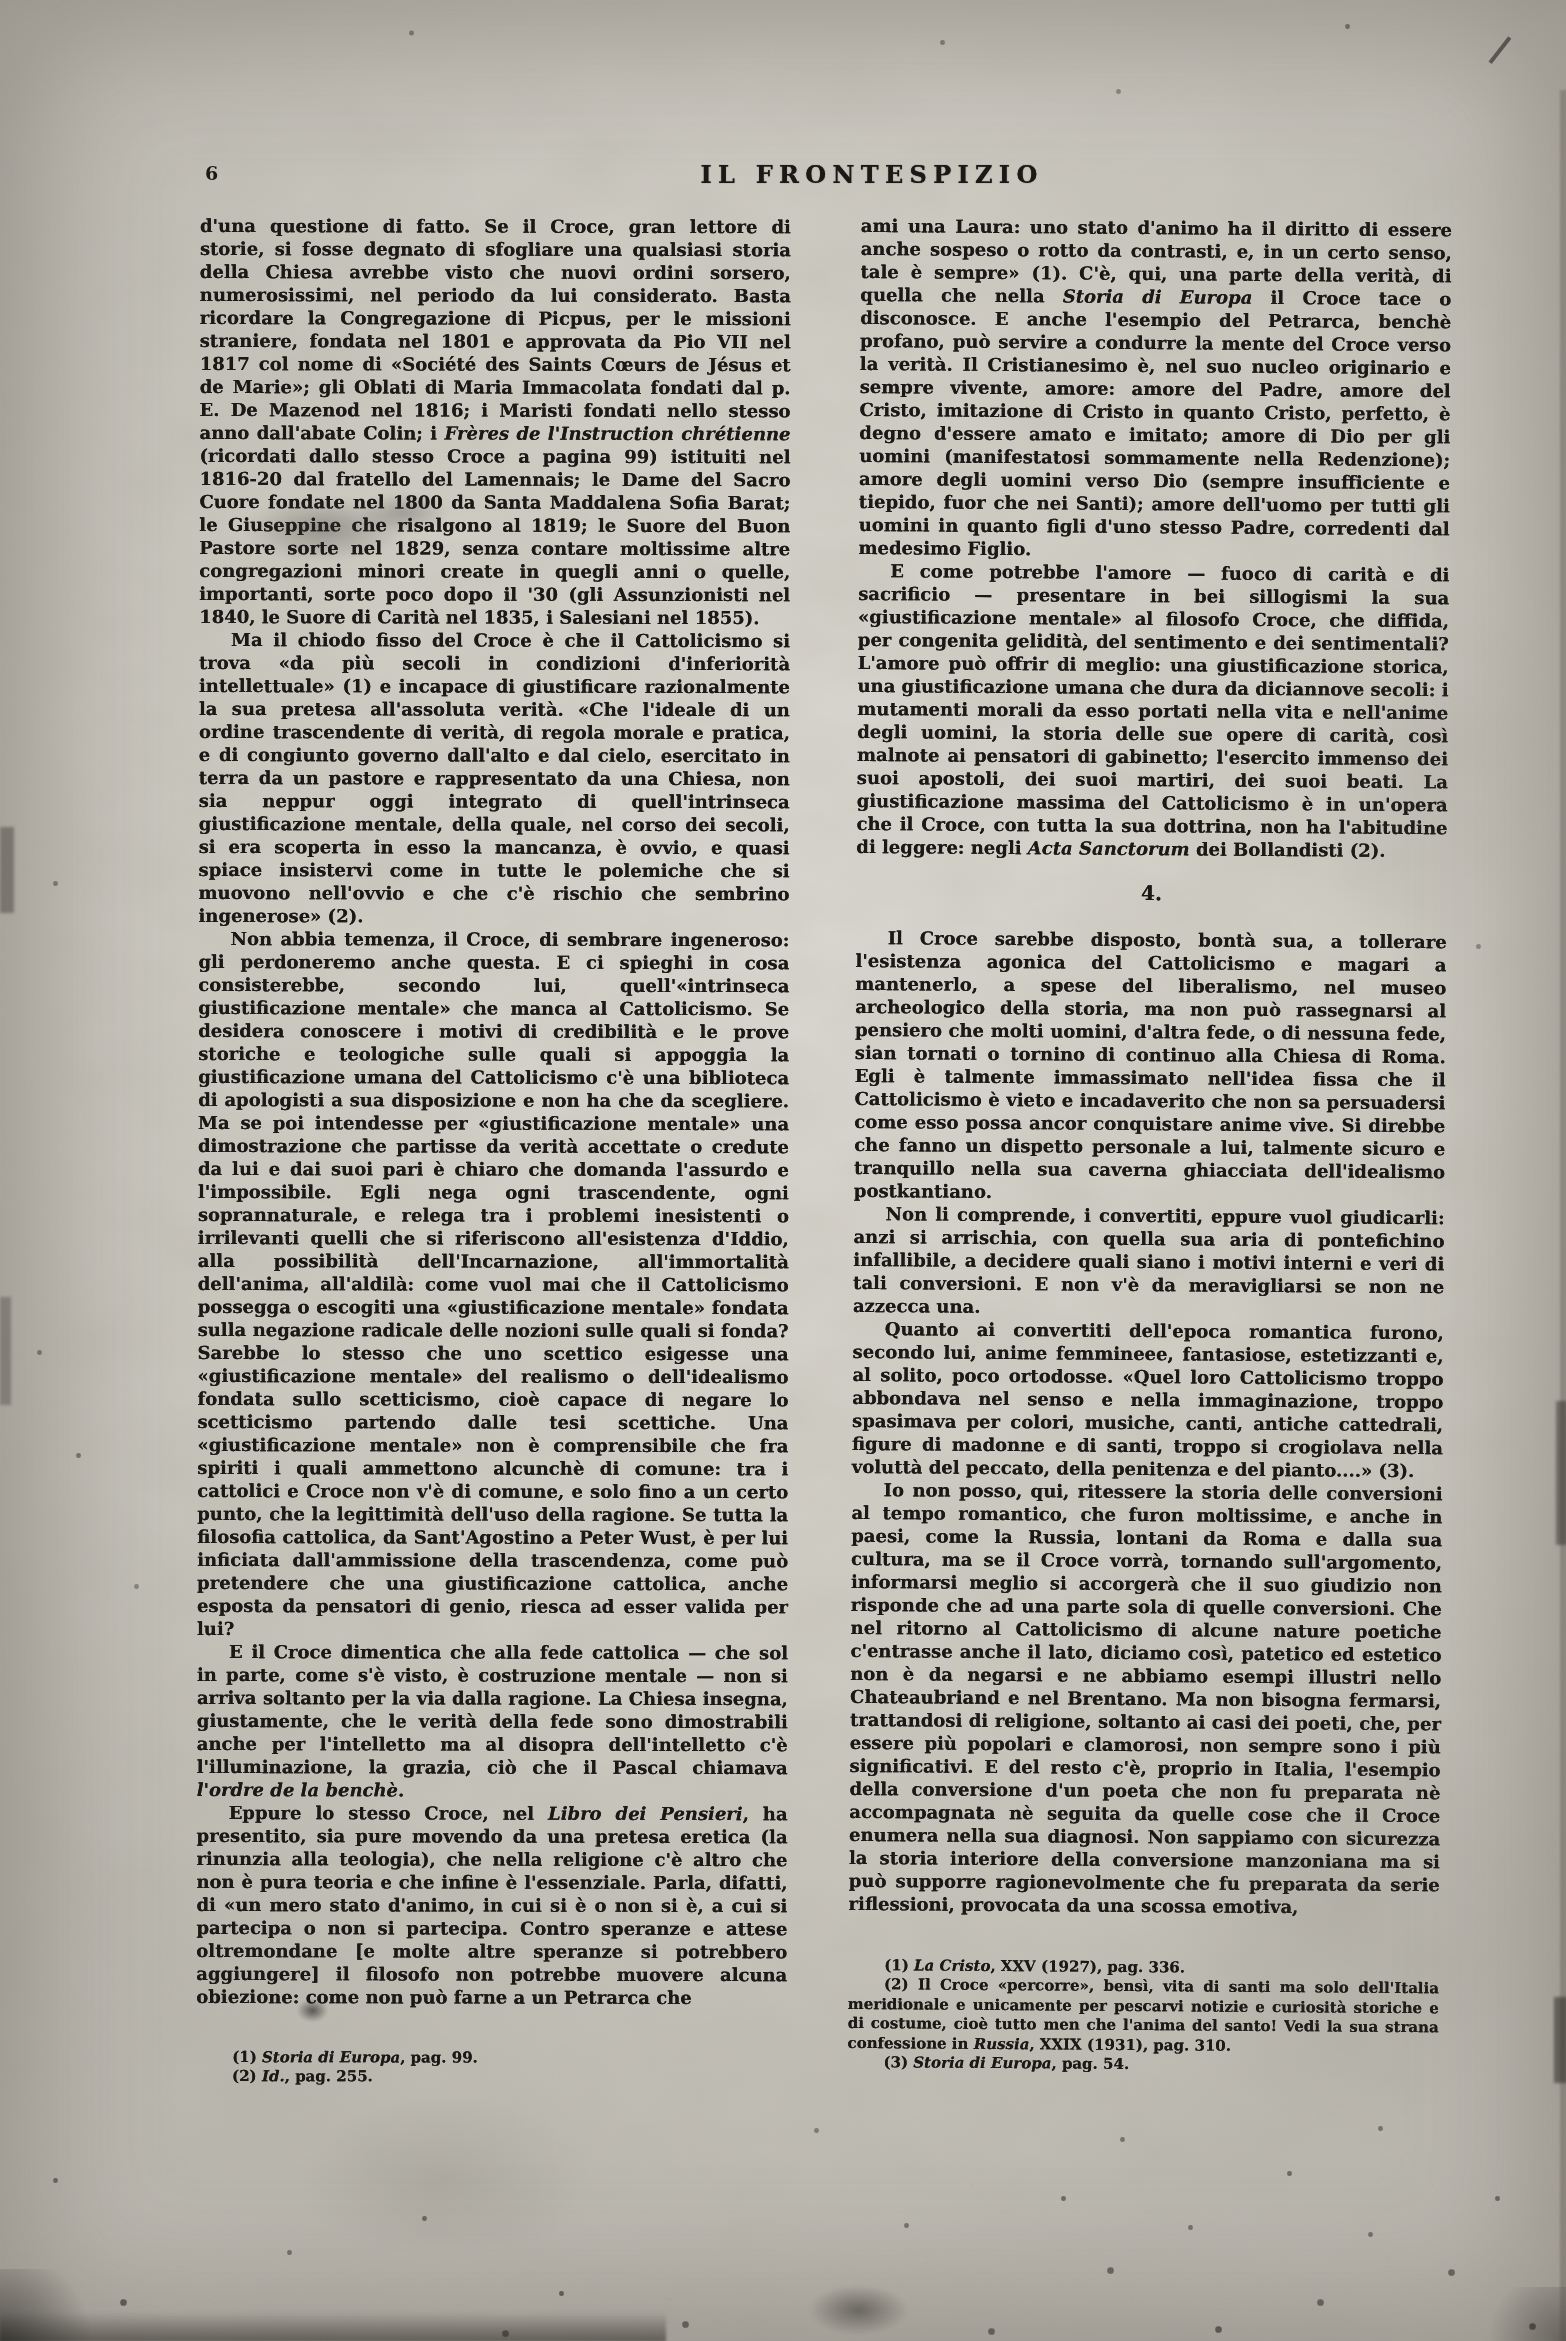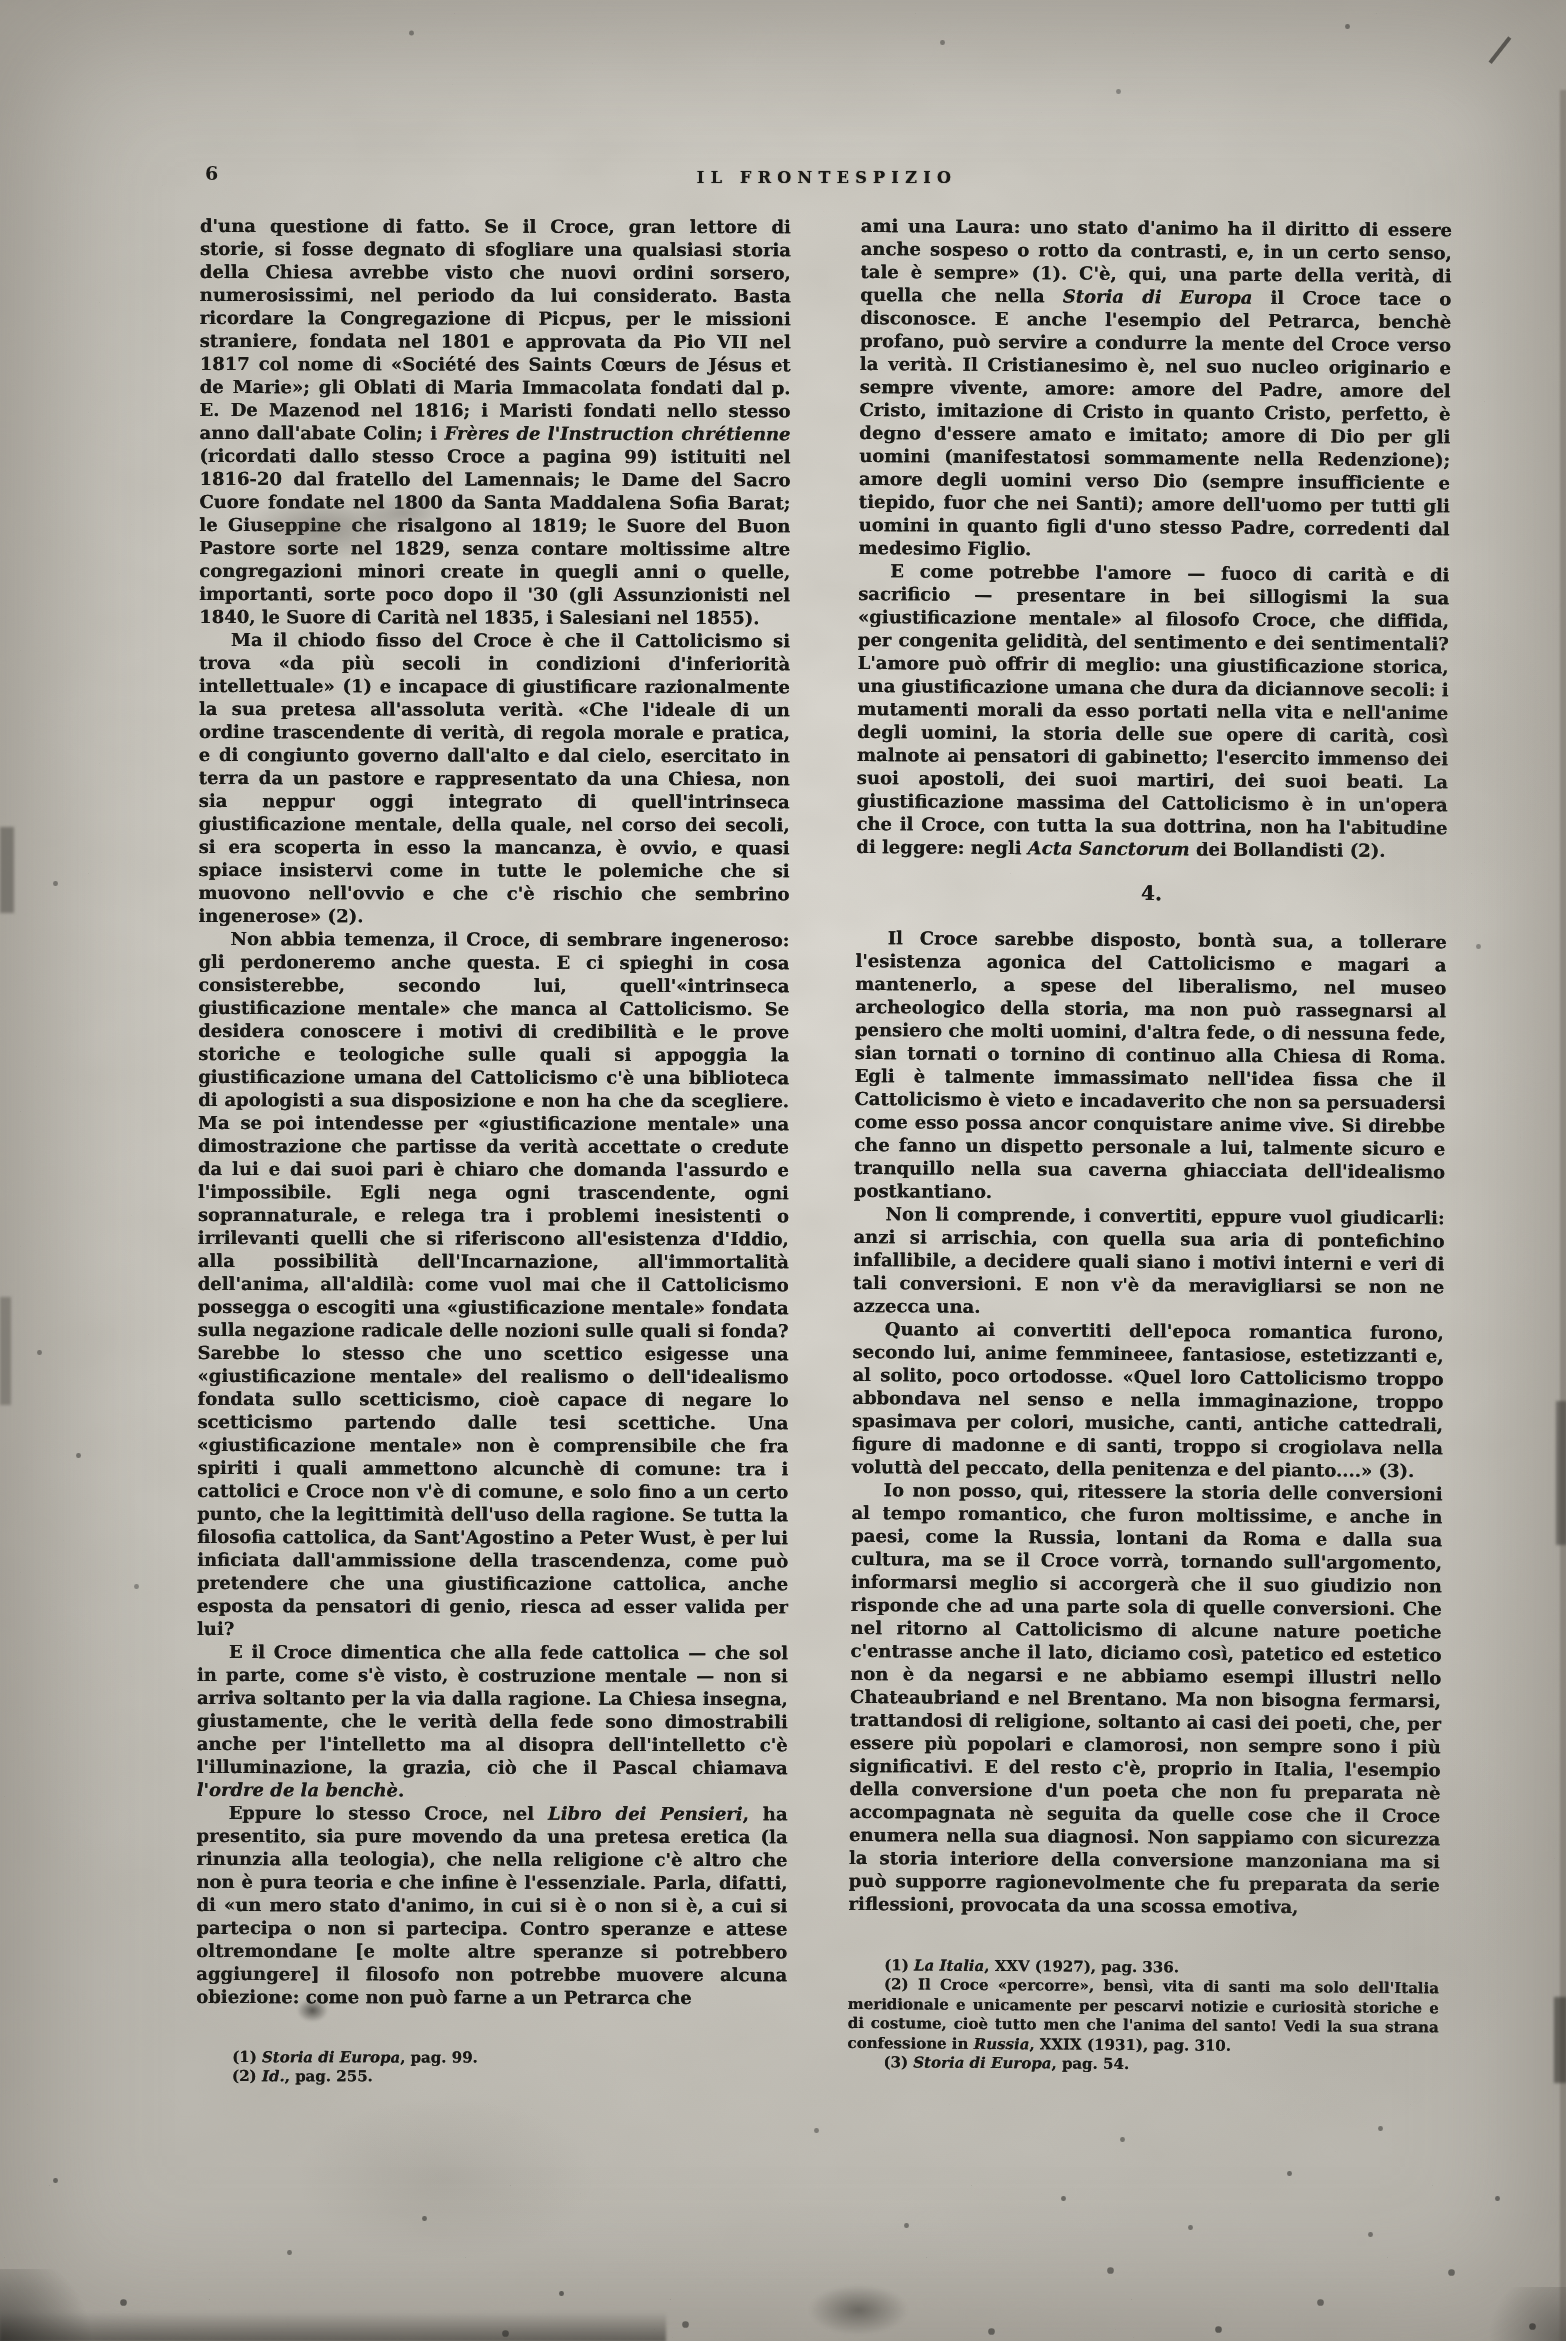--- a/index.html
+++ b/index.html
@@ -14,24 +14,23 @@
     background:radial-gradient(ellipse 1035px 1351px at 52% 40%, #dad7d0 0%, #cdcac2 55%, #bab7af 100%);
     box-shadow:inset 0 0 126px 36px rgba(110,105,95,0.45);
     color:#1a1916;
   }
   .grain{position:absolute;left:0;top:0;pointer-events:none;}
   .header-num{
     position:absolute;left:205px;top:162px;
     font-size:19px;font-weight:bold;
   }
   .header-title{
-    position:absolute;left:827px;top:160px;transform:translateX(-50%);
-    font-size:16px;font-weight:bold;letter-spacing:6.3px;white-space:nowrap;
+    position:absolute;left:872px;top:160px;transform:translateX(-50%);
+    font-size:24px;font-weight:bold;letter-spacing:6.3px;white-space:nowrap;
     text-shadow:0 0 0.9px rgba(20,20,18,.85);
-    margin-top:8px;
   }
   .col{
     position:absolute;top:214px;width:591px;
     font-size:18px;line-height:23px;font-weight:bold;
     text-align:justify;
     text-shadow:0 0 0.5px rgba(22,22,20,.9);
     hyphens:auto;
   }
   .col-left{left:200px;transform:rotate(.12deg);transform-origin:top left;}
   .col-right{left:861px;transform:rotate(.42deg);transform-origin:top left;}
@@ -128,21 +127,21 @@
 
   <div class="col col-right">
     <p class="para no-indent">ami una Laura: uno stato d'animo ha il diritto di essere anche sospeso o rotto da contrasti, e, in un certo senso, tale è sempre» (1). C'è, qui, una parte della verità, di quella che nella <i>Storia di Europa</i> il Croce tace o disconosce. E anche l'esempio del Petrarca, benchè profano, può servire a condurre la mente del Croce verso la verità. Il Cristianesimo è, nel suo nucleo originario e sempre vivente, amore: amore del Padre, amore del Cristo, imitazione di Cristo in quanto Cristo, perfetto, è degno d'essere amato e imitato; amore di Dio per gli uomini (manifestatosi sommamente nella Redenzione); amore degli uomini verso Dio (sempre insufficiente e tiepido, fuor che nei Santi); amore dell'uomo per tutti gli uomini in quanto figli d'uno stesso Padre, corredenti dal medesimo Figlio.</p>
     <p class="para">E come potrebbe l'amore — fuoco di carità e di sacrificio — presentare in bei sillogismi la sua «giustificazione mentale» al filosofo Croce, che diffida, per congenita gelidità, del sentimento e dei sentimentali? L'amore può offrir di meglio: una giustificazione storica, una giustificazione umana che dura da diciannove secoli: i mutamenti morali da esso portati nella vita e nell'anime degli uomini, la storia delle sue opere di carità, così malnote ai pensatori di gabinetto; l'esercito immenso dei suoi apostoli, dei suoi martiri, dei suoi beati. La giustificazione massima del Cattolicismo è in un'opera che il Croce, con tutta la sua dottrina, non ha l'abitudine di leggere: negli <i>Acta Sanctorum</i> dei Bollandisti (2).</p>
     <p class="para section-heading">4.</p>
     <p class="para">Il Croce sarebbe disposto, bontà sua, a tollerare l'esistenza agonica del Cattolicismo e magari a mantenerlo, a spese del liberalismo, nel museo archeologico della storia, ma non può rassegnarsi al pensiero che molti uomini, d'altra fede, o di nessuna fede, sian tornati o tornino di continuo alla Chiesa di Roma. Egli è talmente immassimato nell'idea fissa che il Cattolicismo è vieto e incadaverito che non sa persuadersi come esso possa ancor conquistare anime vive. Si direbbe che fanno un dispetto personale a lui, talmente sicuro e tranquillo nella sua caverna ghiacciata dell'idealismo postkantiano.</p>
     <p class="para">Non li comprende, i convertiti, eppure vuol giudicarli: anzi si arrischia, con quella sua aria di pontefichino infallibile, a decidere quali siano i motivi interni e veri di tali conversioni. E non v'è da meravigliarsi se non ne azzecca una.</p>
     <p class="para">Quanto ai convertiti dell'epoca romantica furono, secondo lui, anime femmineee, fantasiose, estetizzanti e, al solito, poco ortodosse. «Quel loro Cattolicismo troppo abbondava nel senso e nella immaginazione, troppo spasimava per colori, musiche, canti, antiche cattedrali, figure di madonne e di santi, troppo si crogiolava nella voluttà del peccato, della penitenza e del pianto....» (3).</p>
     <p class="para">Io non posso, qui, ritessere la storia delle conversioni al tempo romantico, che furon moltissime, e anche in paesi, come la Russia, lontani da Roma e dalla sua cultura, ma se il Croce vorrà, tornando sull'argomento, informarsi meglio si accorgerà che il suo giudizio non risponde che ad una parte sola di quelle conversioni. Che nel ritorno al Cattolicismo di alcune nature poetiche c'entrasse anche il lato, diciamo così, patetico ed estetico non è da negarsi e ne abbiamo esempi illustri nello Chateaubriand e nel Brentano. Ma non bisogna fermarsi, trattandosi di religione, soltanto ai casi dei poeti, che, per essere più popolari e clamorosi, non sempre sono i più significativi. E del resto c'è, proprio in Italia, l'esempio della conversione d'un poeta che non fu preparata nè accompagnata nè seguita da quelle cose che il Croce enumera nella sua diagnosi. Non sappiamo con sicurezza la storia interiore della conversione manzoniana ma si può supporre ragionevolmente che fu preparata da serie riflessioni, provocata da una scossa emotiva,</p>
     <div class="footnotes">
-      <p class="fn">(1) <i>La Italia</i>, XXV (1927), pag. 336.</p>
+      <p class="fn">(1) <i>La Cristo</i>, XXV (1927), pag. 336.</p>
       <p class="fn">(2) Il Croce «percorre», bensì, vita di santi ma solo dell'Italia meridionale e unicamente per pescarvi notizie e curiosità storiche e di costume, cioè tutto men che l'anima del santo! Vedi la sua strana confessione in <i>Russia</i>, XXIX (1931), pag. 310.</p>
       <p class="fn">(3) <i>Storia di Europa</i>, pag. 54.</p>
     </div>
   </div>
 
   <div class="stain s-blot1"></div>
   <div class="stain s-blot2"></div>
   <div class="stain s-blot3"></div>
   <div class="stain s-blot4"></div>
   <div class="stain s-bottomband"></div>

